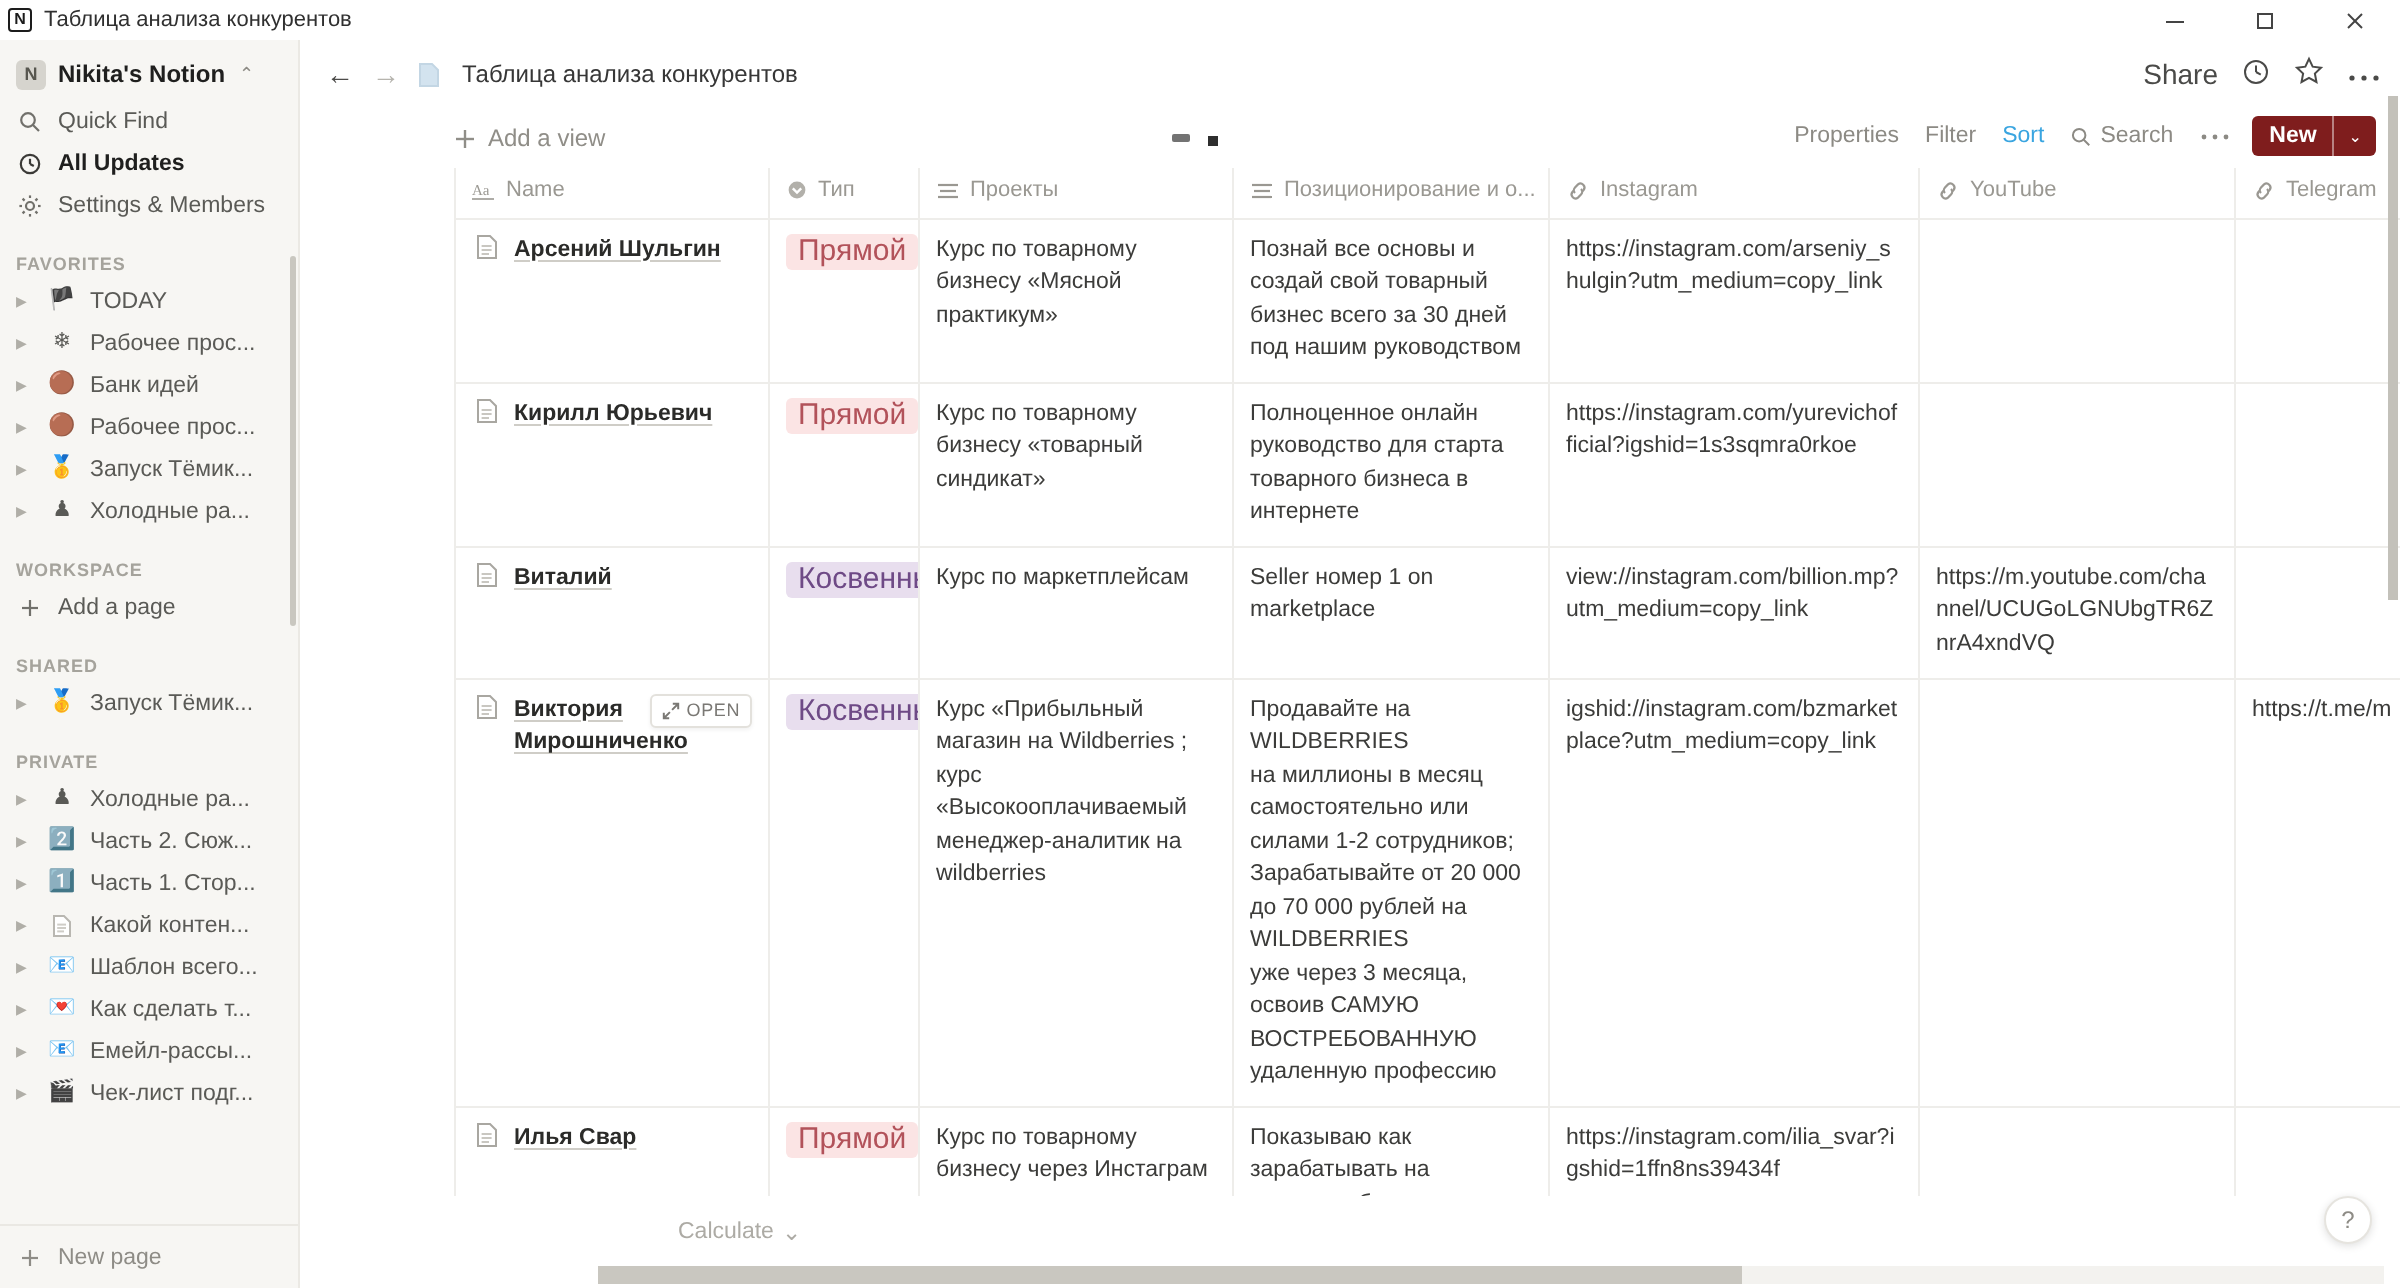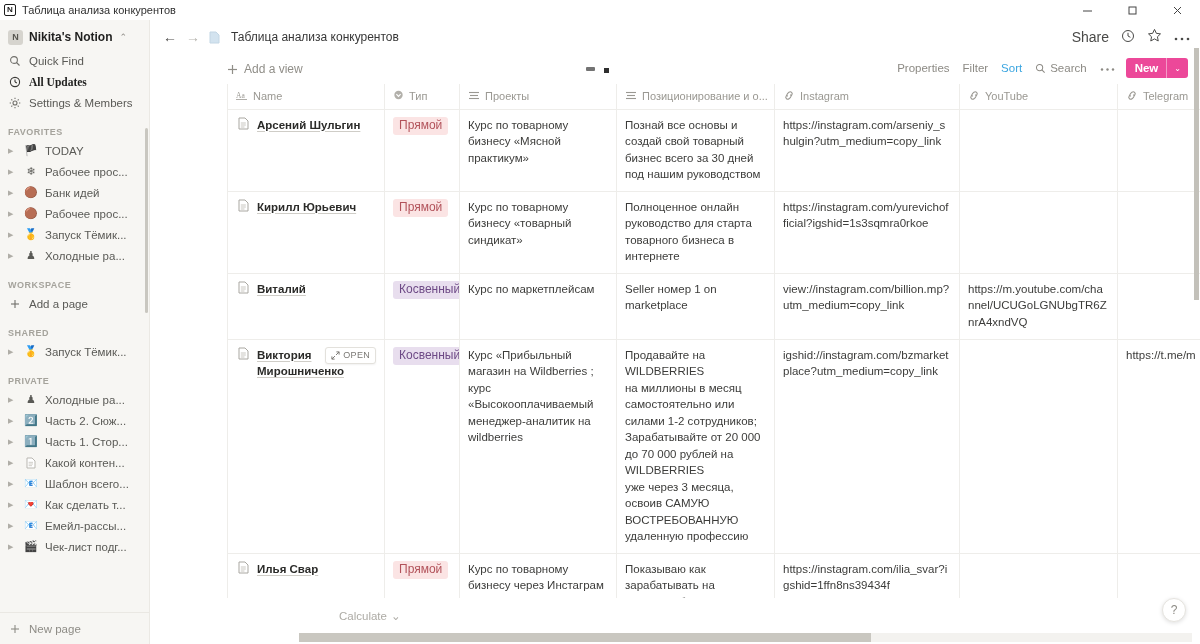--- a/index.html
+++ b/index.html
@@ -81,21 +81,21 @@
   .ws-name { font-weight: bold; color: #1f1f1e; font-size: 12px; }
   .ws-chev { color: #8d8b85; font-size: 9px; margin-left: 1px; }
 
   .side-row {
     display: flex; align-items: center;
     height: 21px;
     padding: 0 8px;
     gap: 7px;
     white-space: nowrap;
   }
-  .side-row.bold { color:#1f1f1e; font-weight: bold; font-family: Liberation Serif, serif; }
+  .side-row.bold { color:#1f1f1e; font-weight: bold; }
   .side-ico {
     width: 14px; flex: none;
     display: flex; align-items: center; justify-content: center;
     color: #71706b;
   }
   .side-label { overflow: hidden; text-overflow: ellipsis; }
 
   .side-section {
     font-size: 9px; letter-spacing: .5px;
     color: #a5a39c; font-weight: bold;
@@ -172,21 +172,21 @@
     display: flex; align-items: center; gap: 6px;
     color: #908e88; font-size: 12px;
   }
   .toolbar {
     position: absolute; right: 12px; top: 4px;
     display: flex; align-items: center; gap: 13px;
     font-size: 11.5px; color: #8c8a84;
   }
   .toolbar .sort { color: #3aa5e0; }
   .newbtn {
-    background: #ec4899; color: #fff;
+    background: #7f1d1d; color: #fff;
     border-radius: 3px;
     height: 20px; display: flex; align-items: center;
     font-size: 11.5px; font-weight: bold;
     padding: 0 0 0 9px;
     margin-left: -2px;
   }
   .newbtn .cap { padding-right: 8px; }
   .newbtn .div { width: 1px; height: 20px; background: rgba(255,255,255,.45); }
   .newbtn .chev { padding: 0 7px; font-size: 8px; font-weight: normal; }
 
@@ -251,21 +251,21 @@
     background: #fff;
     height: 17px; padding: 0 5px;
     font-size: 9px; color: #7a7874;
     letter-spacing: .3px;
     box-shadow: 0 1px 2px rgba(0,0,0,.06);
   }
   .tag {
     display: inline-block;
     border-radius: 3px;
     padding: 1px 6px 2px 6px;
-    font-size: 12px;
+    font-size: 15px;
     line-height: 15px;
   }
   .tag.red { background: #fbe4e4; color: #b2525a; }
   .tag.purple { background: #e8deee; color: #6e4a86; }
   .link {
     color: #3c3c3a;
     text-decoration-color: #cbc9c3;
     text-underline-offset: 2px;
     word-break: break-all;
   }

